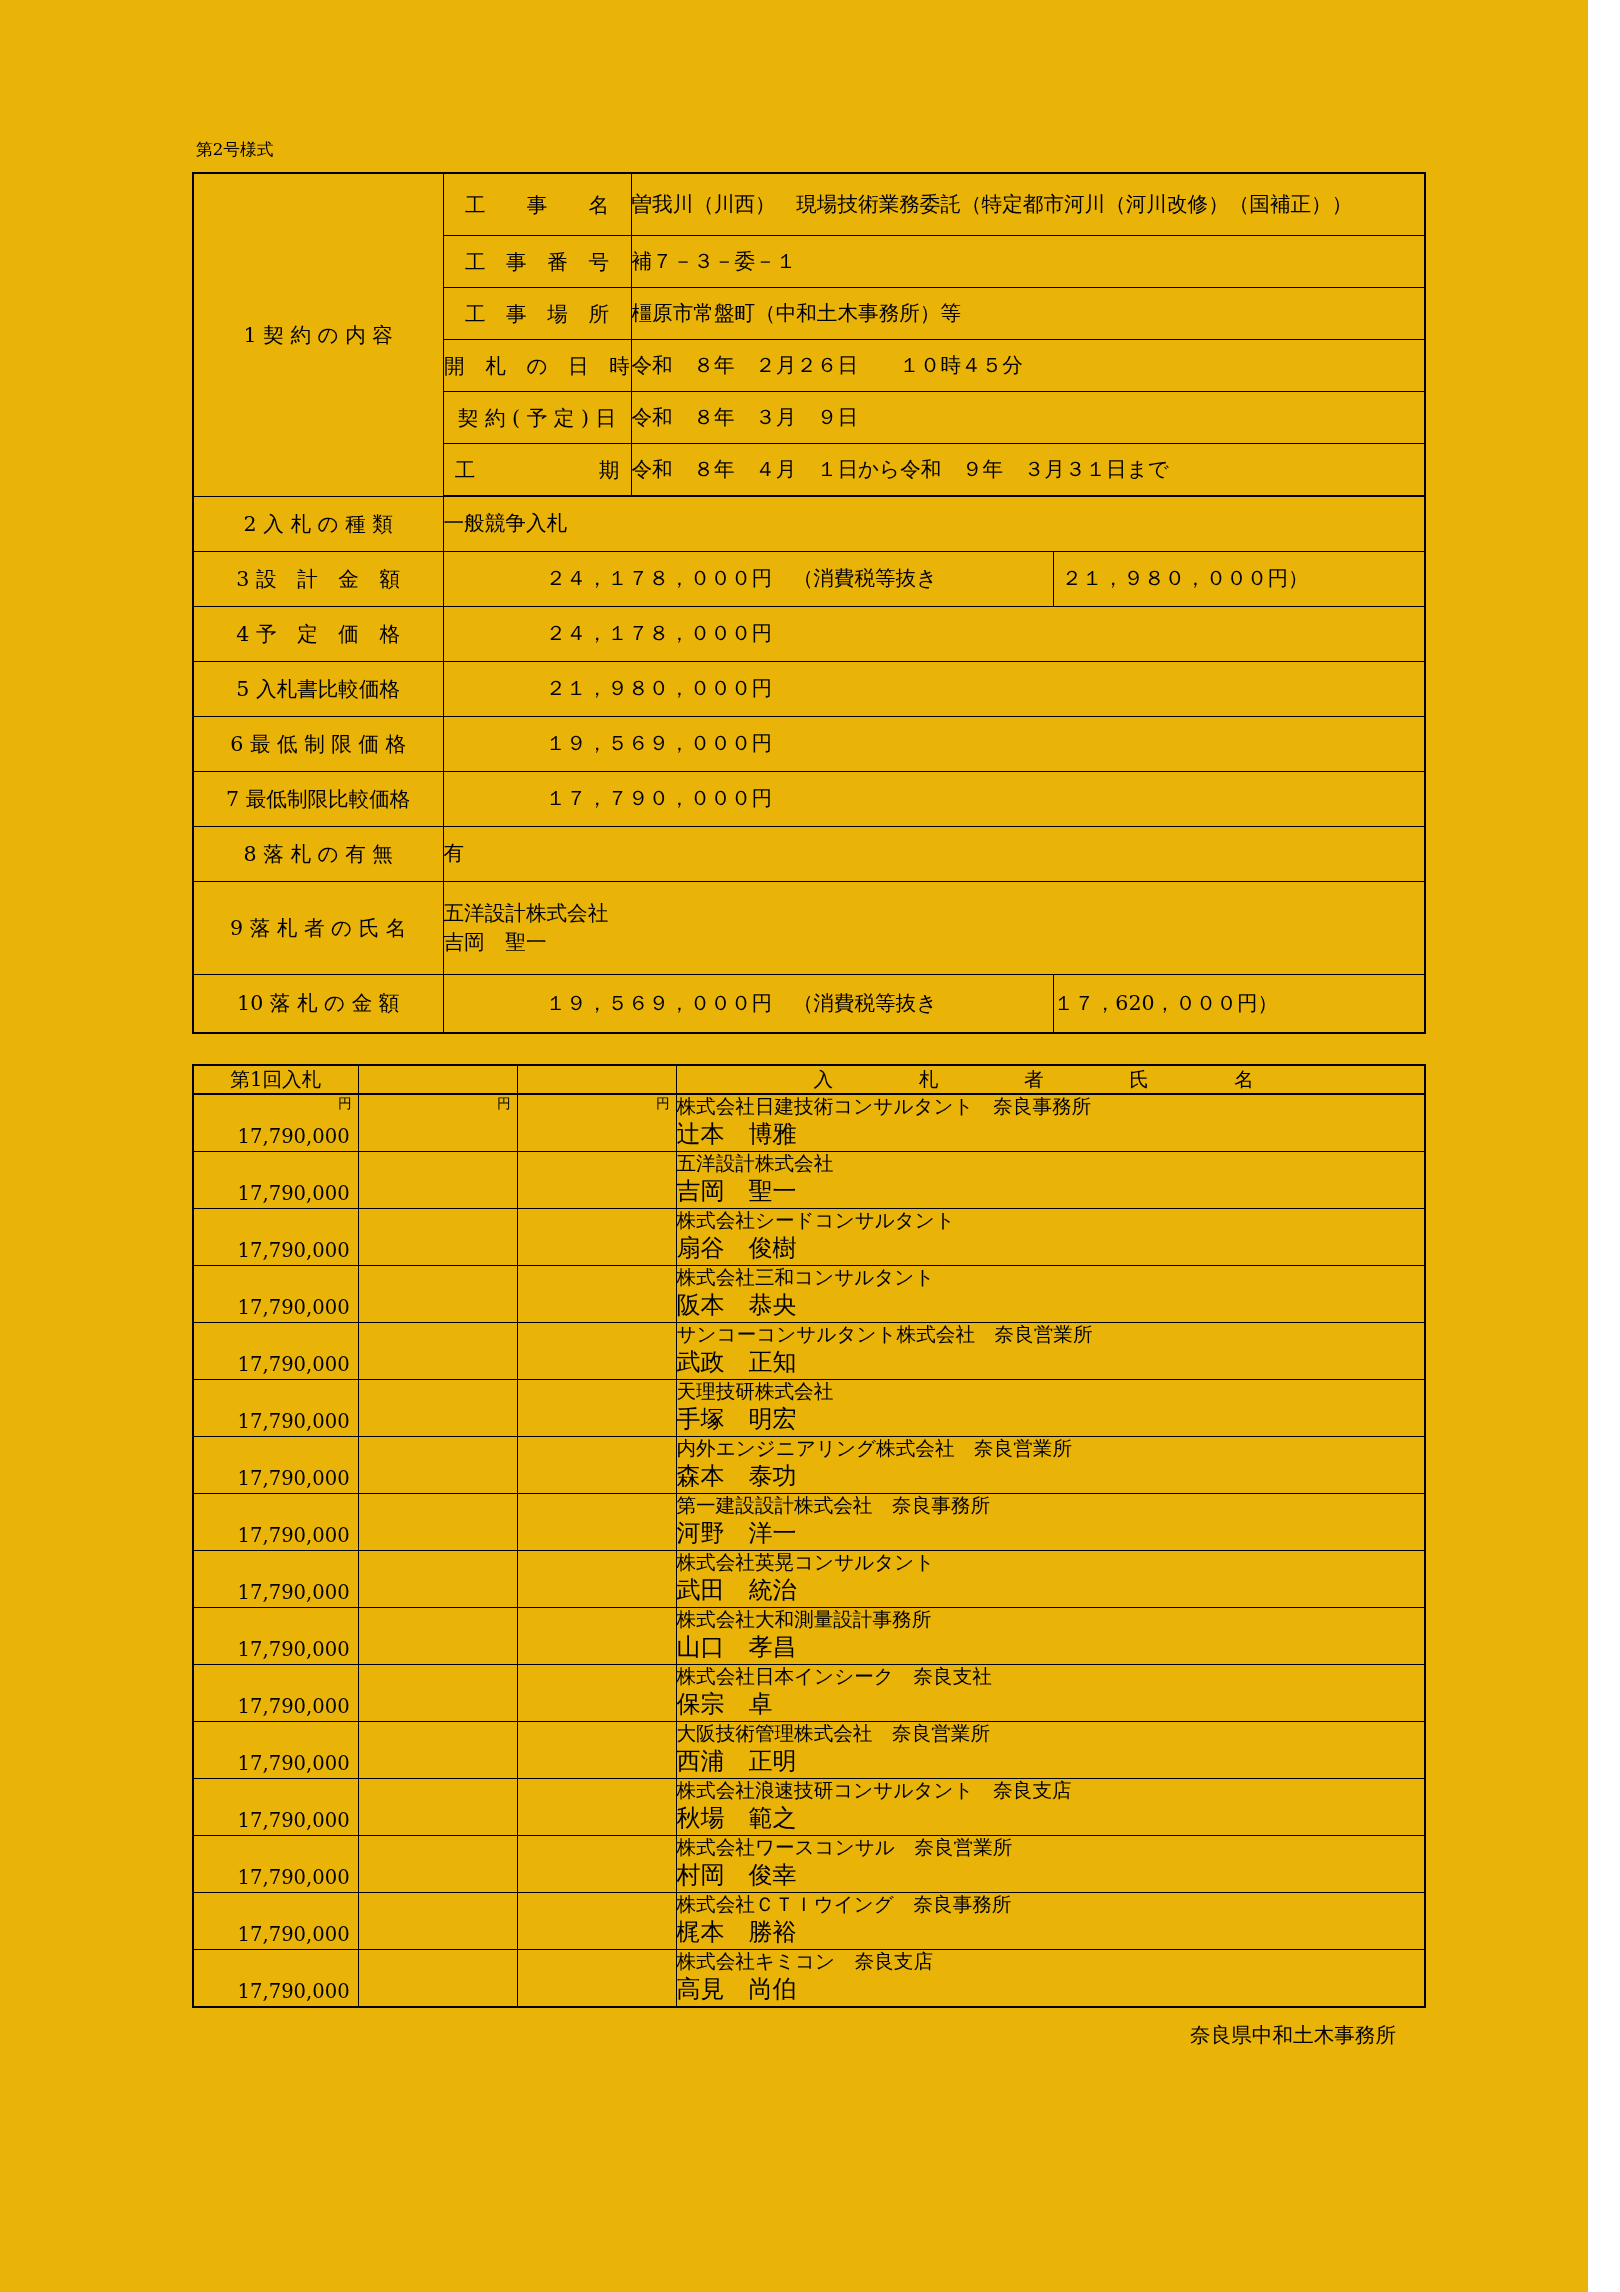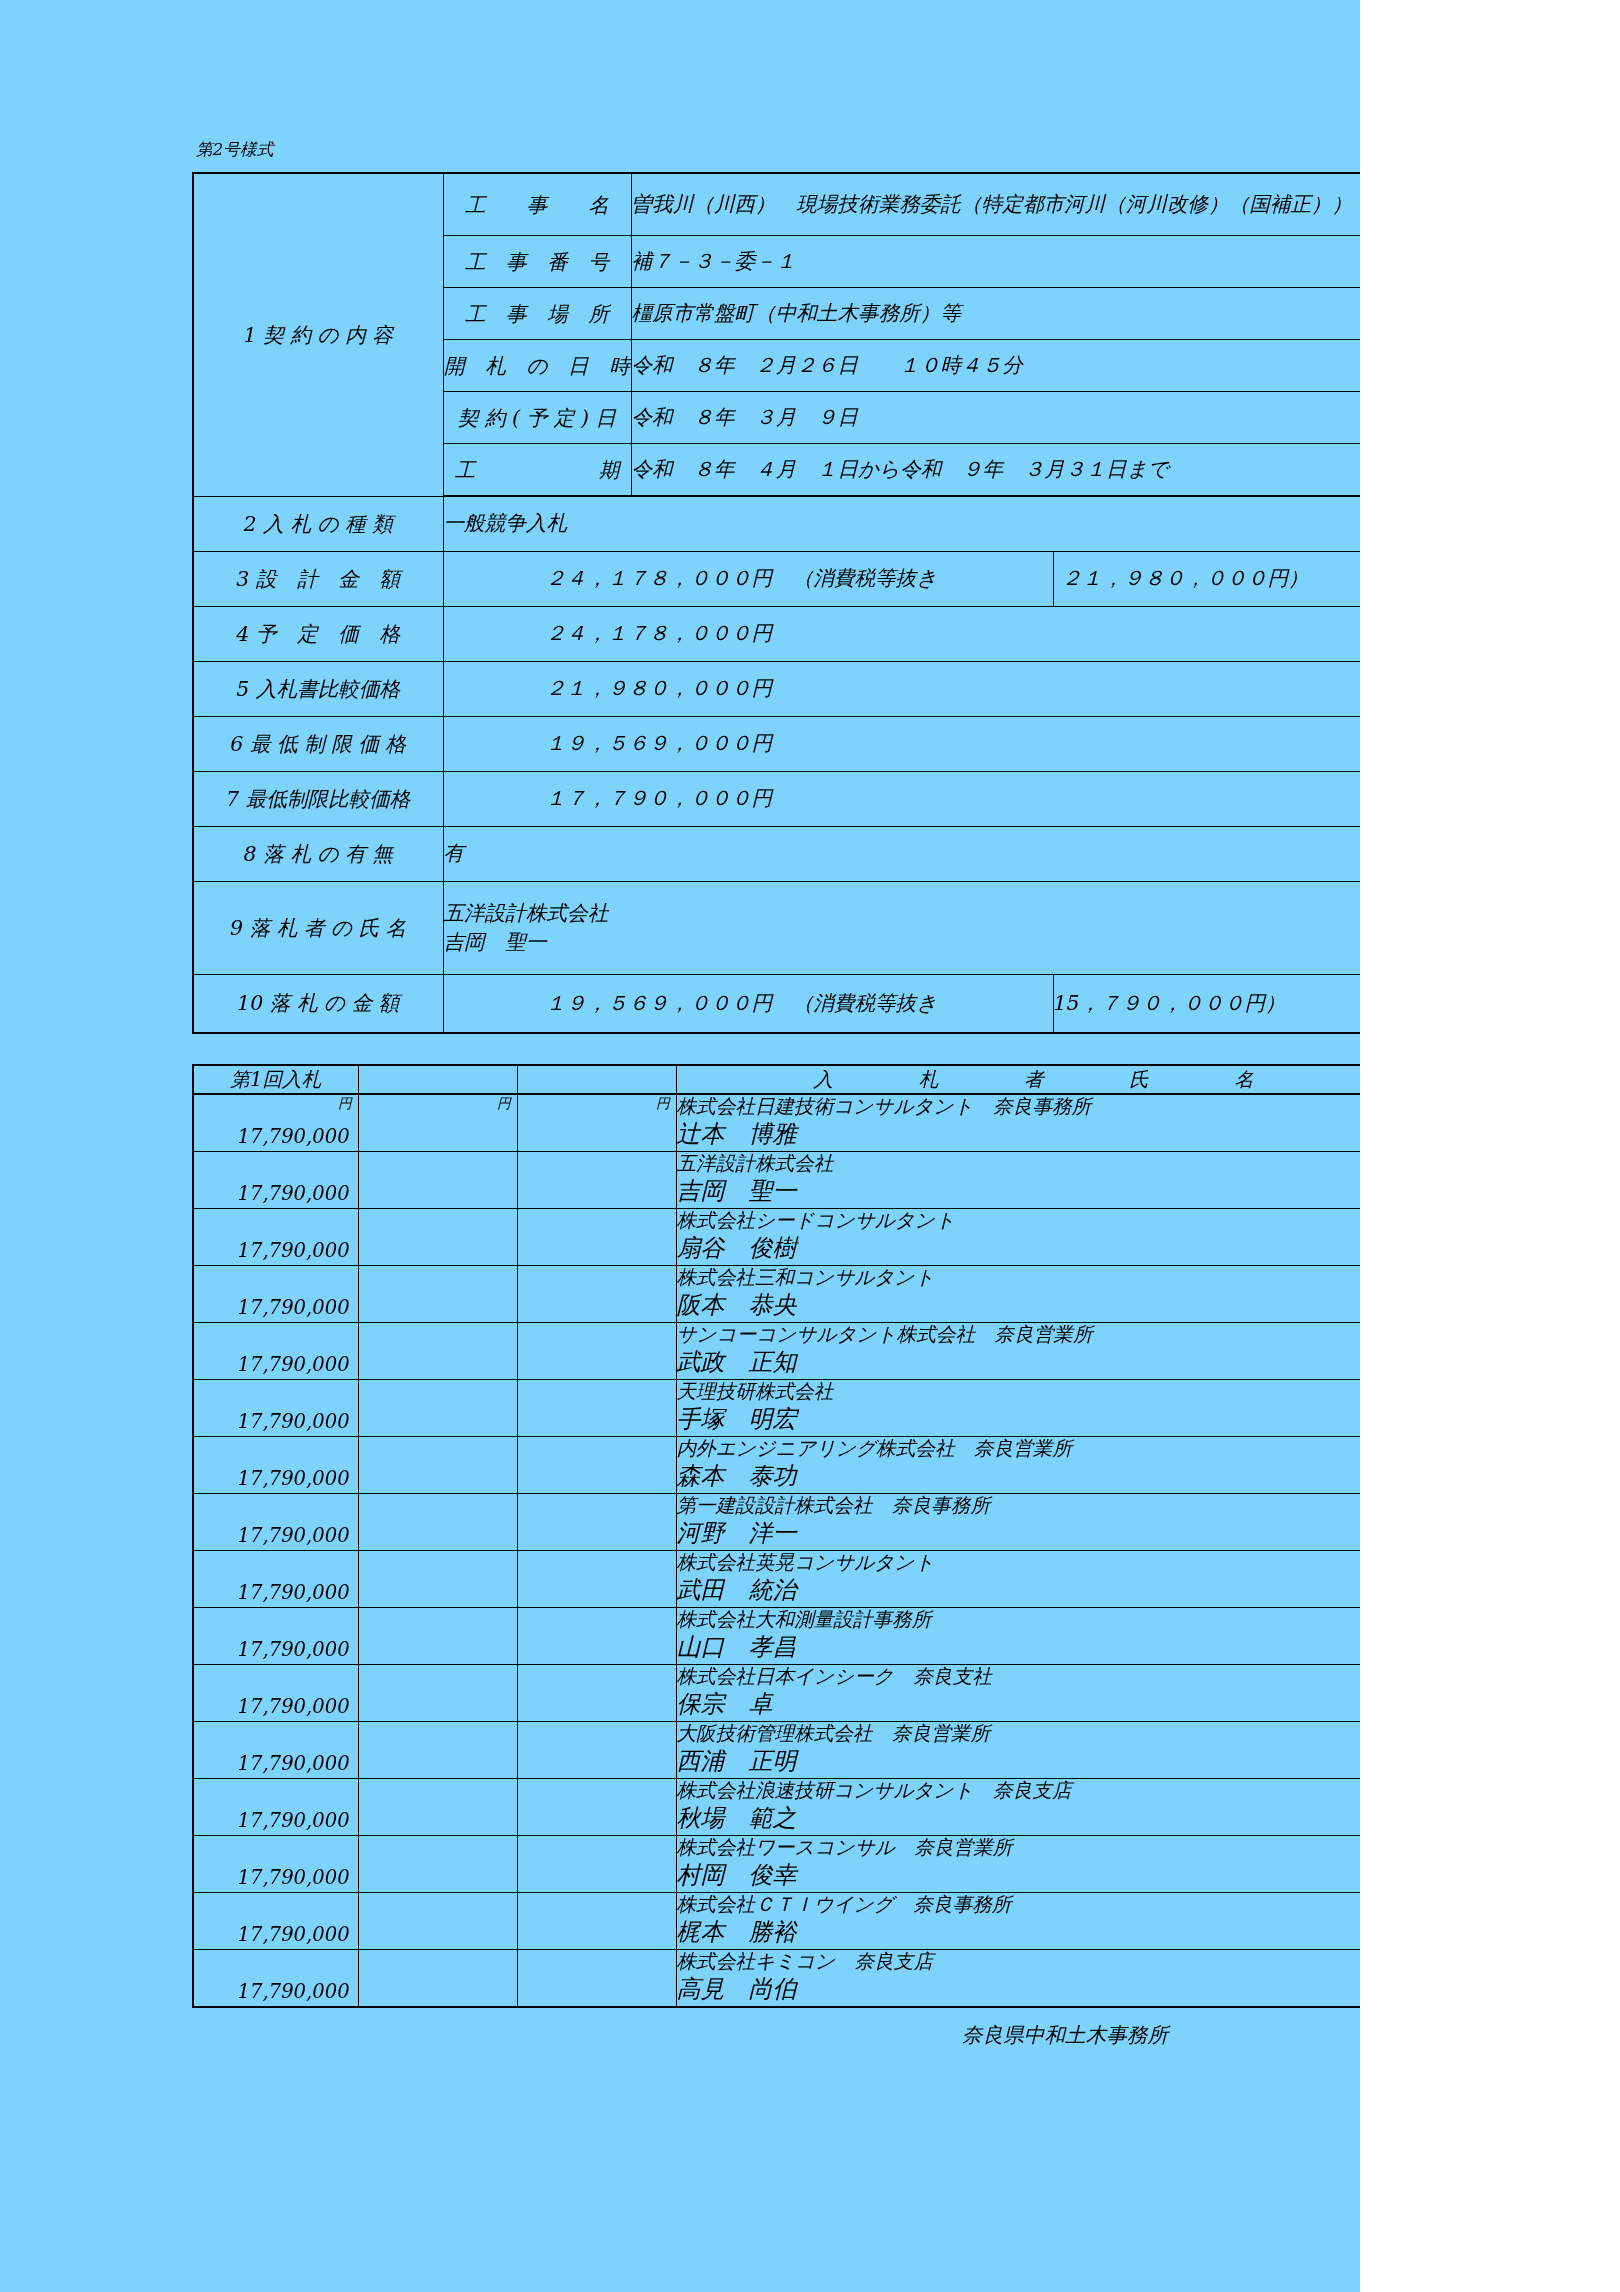--- a/index.html
+++ b/index.html
@@ -6,26 +6,25 @@
     margin: 0;
     padding: 0;
     background: #ffffff;
   }
   body {
     font-family: "DejaVu Serif", "Liberation Serif", serif;
     color: #000000;
   }
   #page {
     position: relative;
-    width: 1360px;
+    width: 1588px;
     height: 2293px;
-    background: #7dd3fc;
+    background: #eab308;
     box-sizing: border-box;
     overflow: hidden;
-    font-style: italic;
   }
 
   
   .form-no {
     position: absolute;
     left: 196px;
     top: 138px;
     font-size: 16.7px;
     letter-spacing: 0px;
     white-space: nowrap;
@@ -260,21 +259,21 @@
         <td class="lbl bl-thick">9 落 札 者 の 氏 名</td>
         <td class="val br-thick" colspan="3" style="height:80px;padding-top:5.9px;padding-bottom:5.9px">
           <span style="display:block">五洋設計株式会社</span>
           <span style="display:block">吉岡　聖一</span>
         </td>
       </tr>
 
       <tr>
         <td class="lbl bl-thick bb-thick">10 落 札 の 金 額</td>
         <td class="val indent money-main bb-thick" colspan="2" style="height:57px">１９，５６９，０００円　（消費税等抜き</td>
-        <td class="val br-thick bb-thick money-sub" style="padding-left:0">15，７９０，０００円）</td>
+        <td class="val br-thick bb-thick money-sub" style="padding-left:0">１７，620，０００円）</td>
       </tr>
     </tbody>
   </table>
 
   <table class="bids">
     <colgroup>
       <col style="width:165px">
       <col style="width:159px">
       <col style="width:159px">
       <col>

